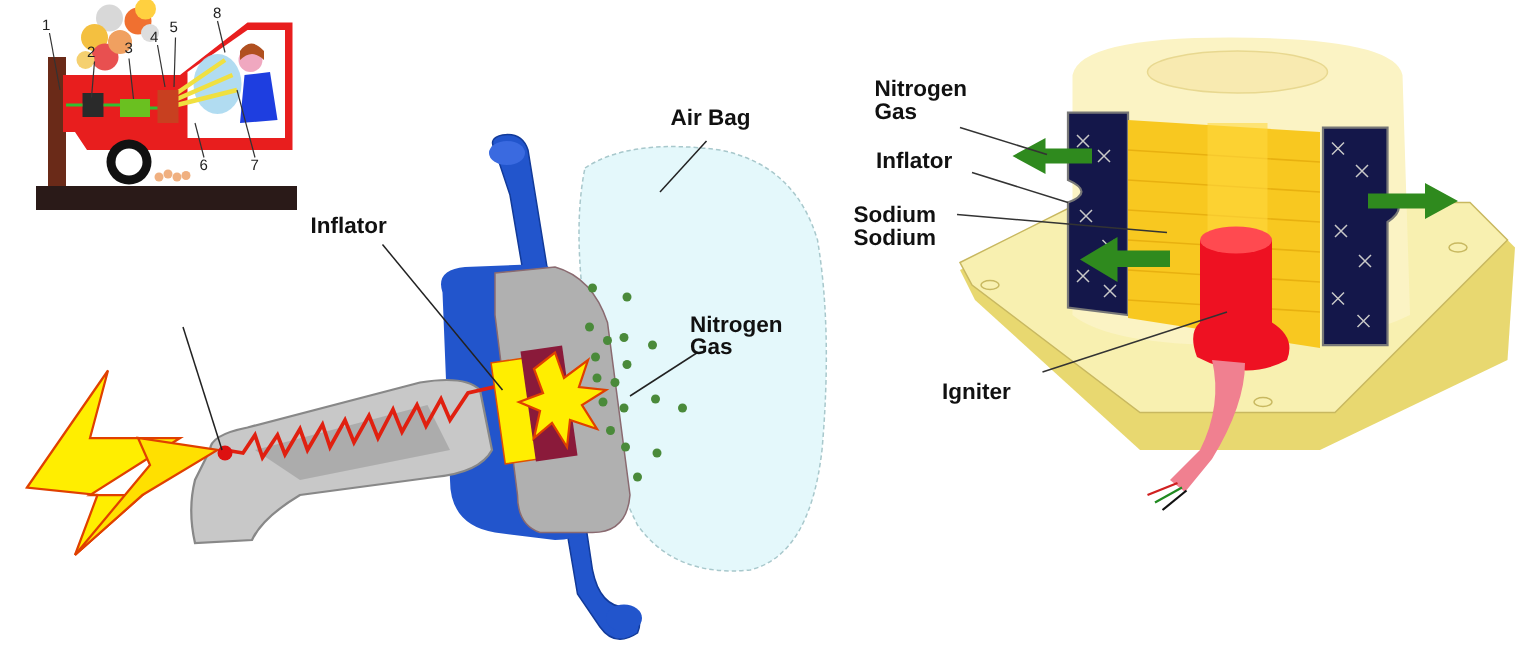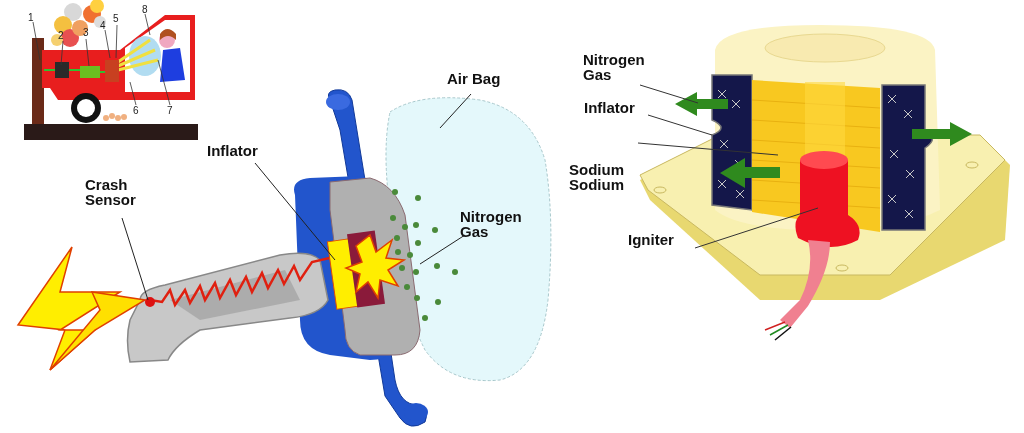--- a/index.html
+++ b/index.html
@@ -128,24 +128,20 @@
     </g>
 
     <g stroke="#222" stroke-width="1" fill="none">
       <line x1="122" y1="218" x2="148" y2="300"></line>
       <line x1="255" y1="163" x2="335" y2="260"></line>
       <line x1="471" y1="94" x2="440" y2="128"></line>
       <line x1="465" y1="235" x2="420" y2="264"></line>
     </g>
   </svg>
 
-  <div class="lbl big" style="left:85px;top:177px;">
-    <div>Crash</div>
-    <div>Sensor</div>
-  </div>
   <div class="lbl big" style="left:207px;top:143px;">Inflator</div>
   <div class="lbl big" style="left:447px;top:71px;">Air Bag</div>
   <div class="lbl big" style="left:460px;top:209px;">
     <div>Nitrogen</div>
     <div>Gas</div>
   </div>
 
   <svg width="1024" height="433" viewBox="0 0 1024 433">
 
     <path d="M640,180 L720,140 L985,140 L1010,165 L1005,240 L880,300 L760,300 L650,200 Z" fill="#e8d870"></path>
@@ -198,19 +194,19 @@
       <line x1="638" y1="143" x2="778" y2="155"></line>
       <line x1="695" y1="248" x2="818" y2="208"></line>
     </g>
   </svg>
 
   <div class="lbl med" style="left:583px;top:52px;">
     <div>Nitrogen</div>
     <div>Gas</div>
   </div>
   <div class="lbl med" style="left:584px;top:100px;">Inflator</div>
-  <div class="lbl med" style="left:569px;top:136px;margin-top:26px;">
+  <div class="lbl med" style="left:569px;top:136px;">
     <div>Sodium</div>
     <div>Sodium</div>
   </div>
-  <div class="lbl med" style="left:628px;top:232px;">Igniter</div>
+  <div class="lbl med" style="left:628px;top:254px;">Igniter</div>
 
 </div>
 
 </body></html>

